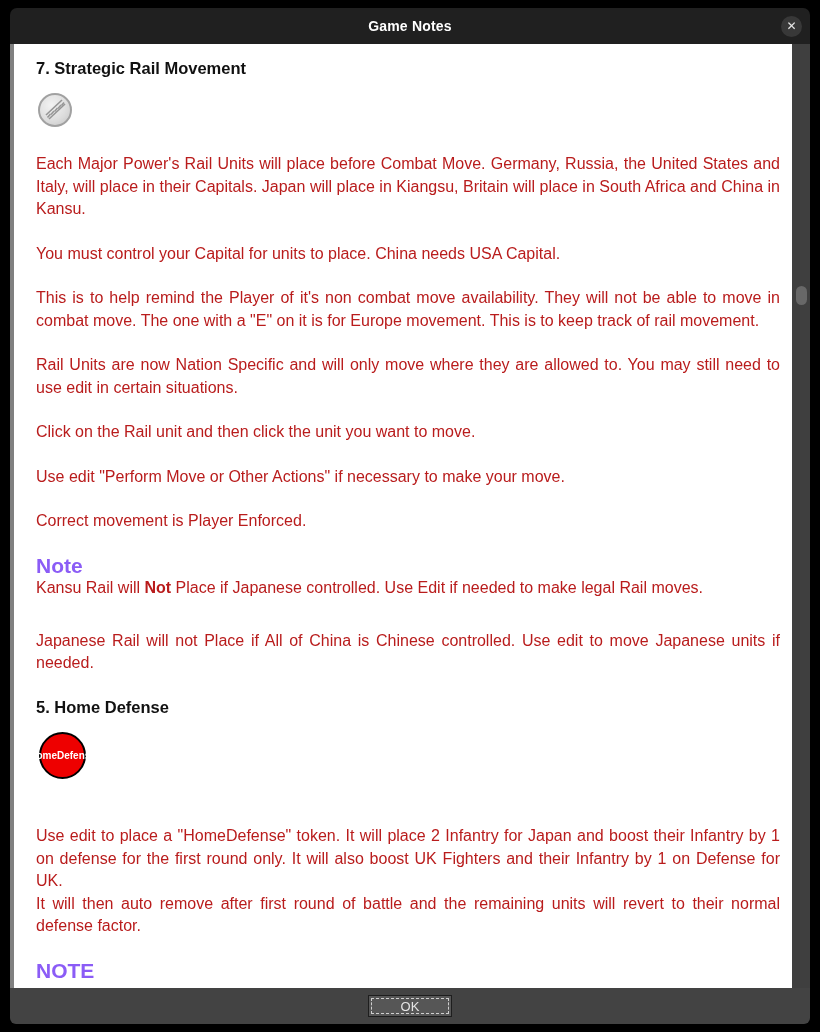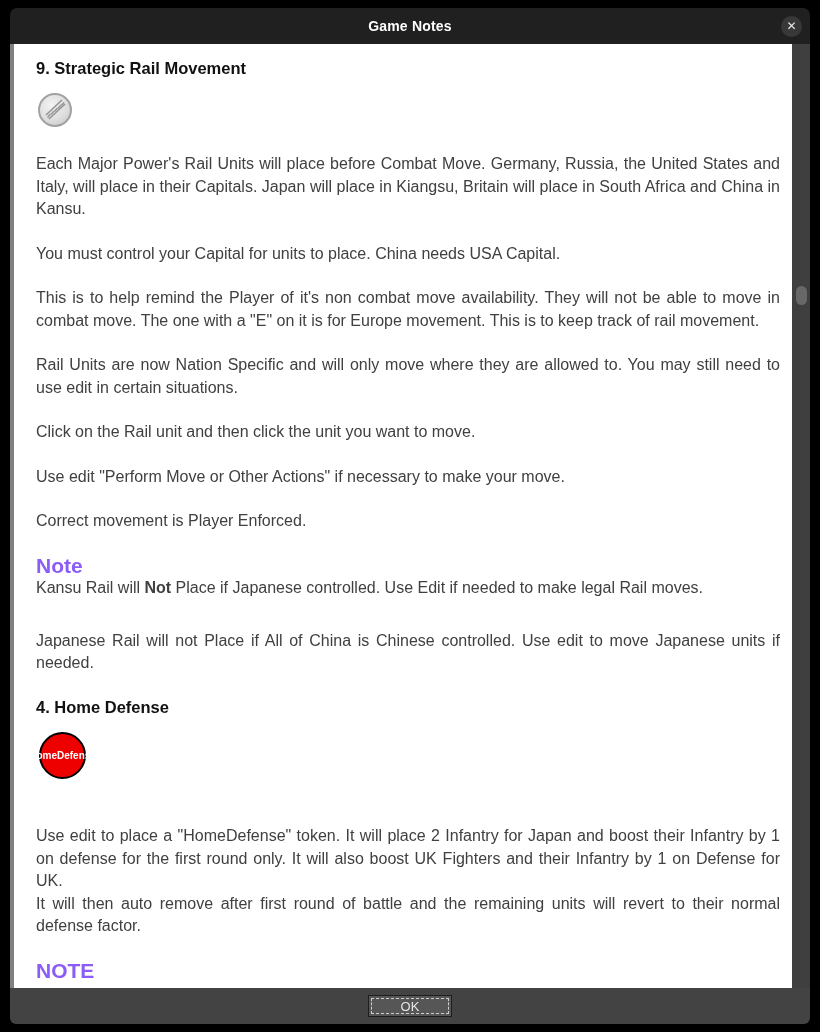--- a/index.html
+++ b/index.html
@@ -97,21 +97,21 @@
     margin: 0 0 4px 0;
     font-size: 16.5px;
     font-weight: bold;
     color: #111111;
     line-height: 1.3;
   }
   .doc p {
     margin: 0 0 22px 0;
     font-size: 16px;
     line-height: 22.5px;
-    color: #404040;
+    color: #b91c1c;
     text-align: justify;
     text-justify: inter-word;
   }
   .doc p.tight {
     margin-bottom: 0;
   }
   .doc .note-head {
     margin: 0;
     font-size: 21px;
     line-height: 22.5px;
@@ -230,21 +230,21 @@
   <div class="titlebar">
     <div class="titlebar-title">Game Notes</div>
     <div class="close-button">✕</div>
   </div>
 
   <div class="scroll-pane">
     <div class="page-edge-left"></div>
 
     <div class="doc">
 
-      <h2>9. Strategic Rail Movement</h2>
+      <h2>7. Strategic Rail Movement</h2>
 
       <div class="rail-token">
         <svg width="30" height="30" viewBox="0 0 30 30" aria-hidden="true">
           <g stroke="#8d8d8d" stroke-width="1.6">
             <line x1="6" y1="20" x2="22" y2="5"></line>
             <line x1="9" y1="24" x2="25" y2="9"></line>
             <line x1="7.5" y1="22.5" x2="10.5" y2="19"></line>
             <line x1="11" y1="19.5" x2="14" y2="16"></line>
             <line x1="14.5" y1="16.5" x2="17.5" y2="13"></line>
             <line x1="18" y1="13.5" x2="21" y2="10"></line>
@@ -270,21 +270,21 @@
       <p>Correct movement is Player Enforced.</p>
 
       <div class="note-head">Note</div>
 
       <p class="tight"><span>Kansu Rail will </span><b>Not</b><span> Place if Japanese controlled. Use Edit if needed to make legal Rail moves.</span></p>
 
       <div class="spacer-md"></div>
 
       <p>Japanese Rail will not Place if All of China is Chinese controlled. Use edit to move Japanese units if needed.</p>
 
-      <h2>4. Home Defense</h2>
+      <h2>5. Home Defense</h2>
 
       <div class="hd-token">
         <span>Home</span>
         <span>Defense</span>
       </div>
 
       <div class="spacer-lg"></div>
 
       <p class="tight">Use edit to place a "HomeDefense" token. It will place 2 Infantry for Japan and boost their Infantry by 1 on defense for the first round only. It will also boost UK Fighters and their Infantry by 1 on Defense for UK.</p>
 

